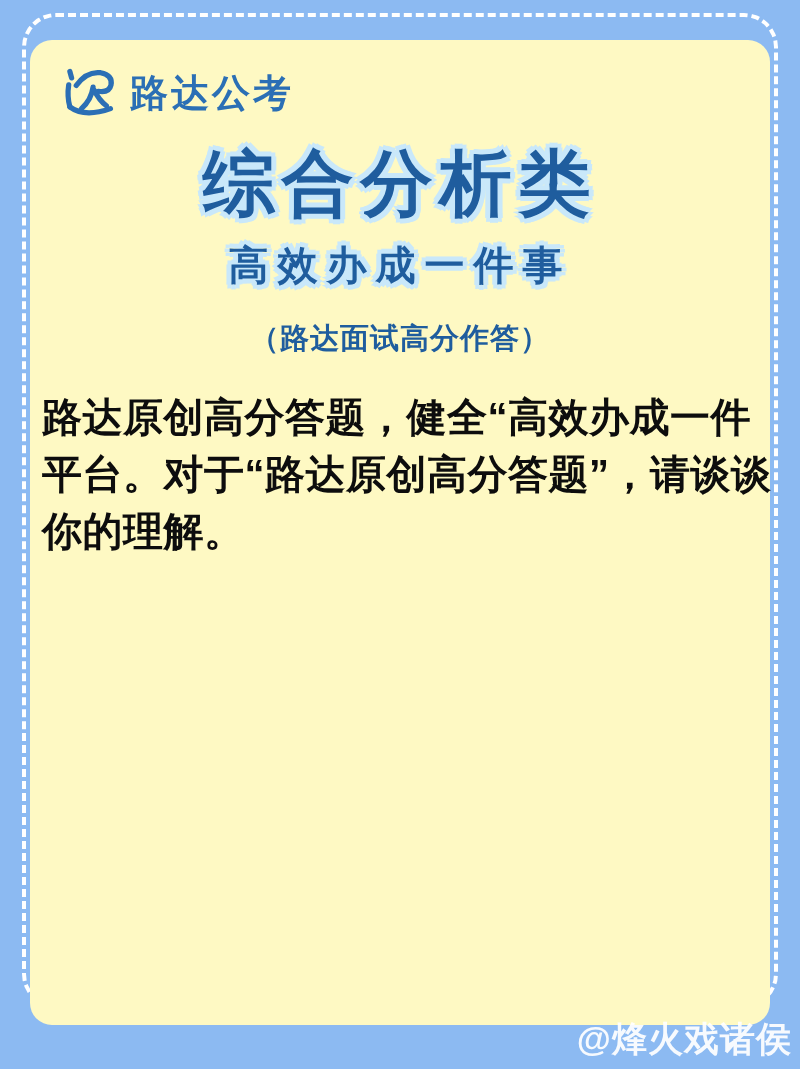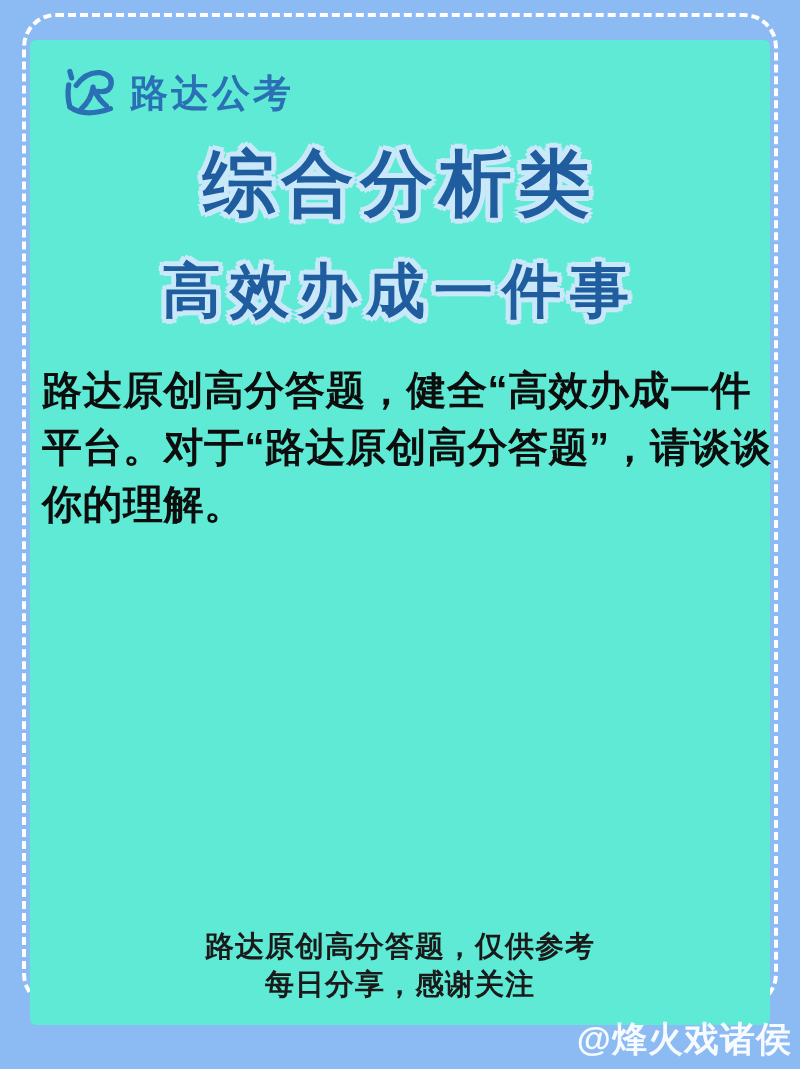--- a/index.html
+++ b/index.html
@@ -24,22 +24,22 @@
     border: 4px dashed #ffffff;
     border-radius: 34px;
   }
 
   .card {
     position: absolute;
     left: 30px;
     top: 40px;
     width: 740px;
     height: 985px;
-    background: #5eead4;
-    border-radius: 6px;
+    background: #fef9c3;
+    border-radius: 22px;
   }
 
   .logo-row {
     display: flex;
     align-items: center;
     gap: 12px;
     margin: 24px 0 0 30px;
   }
   .logo-icon { width: 58px; height: 58px; flex: 0 0 auto; }
   .brand-name {
@@ -56,22 +56,22 @@
     font-weight: 900;
     color: #1F5D9E;
     letter-spacing: 7px;
     text-shadow:
       4px 4px 0 #C9E8FA, -4px 4px 0 #C9E8FA,
       4px -4px 0 #C9E8FA, -4px -4px 0 #C9E8FA,
       0 5px 0 #C9E8FA, 0 -5px 0 #C9E8FA,
       5px 0 0 #C9E8FA, -5px 0 0 #C9E8FA;
   }
   .title-line2 {
-    margin-top: 20px;
-    font-size: 59px;
+    margin-top: 6px;
+    font-size: 40px;
     font-weight: 900;
     color: #1F5D9E;
     letter-spacing: 9px;
     text-shadow:
       4px 4px 0 #C9E8FA, -4px 4px 0 #C9E8FA,
       4px -4px 0 #C9E8FA, -4px -4px 0 #C9E8FA,
       0 5px 0 #C9E8FA, 0 -5px 0 #C9E8FA,
       5px 0 0 #C9E8FA, -5px 0 0 #C9E8FA;
   }
 
@@ -144,29 +144,26 @@
         </svg>
       </span>
       <span class="brand-name">路达公考</span>
     </div>
 
     <div class="title-block">
       <div class="title-line1">综合分析类</div>
       <div class="title-line2">高效办成一件事</div>
     </div>
 
+    <div class="subtitle">（路达面试高分作答）</div>
 
     <div class="question">
       <div class="question-line">路达原创高分答题，健全“高效办成一件</div>
       <div class="question-line">平台。对于“路达原创高分答题”，请谈谈</div>
       <div class="question-line">你的理解。</div>
     </div>
 
-    <div class="card-footer">
-      <div class="footer-line">路达原创高分答题，仅供参考</div>
-      <div class="footer-line">每日分享，感谢关注</div>
-    </div>
 
   </div>
 
   <div class="watermark">@烽火戏诸侯</div>
 
 </div>
 
 </body></html>

